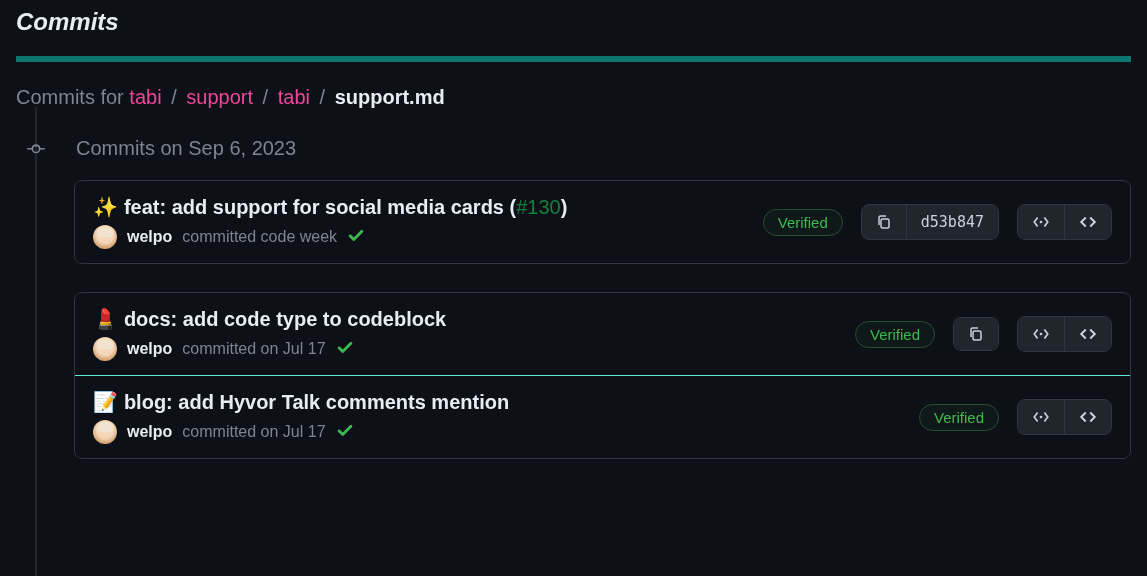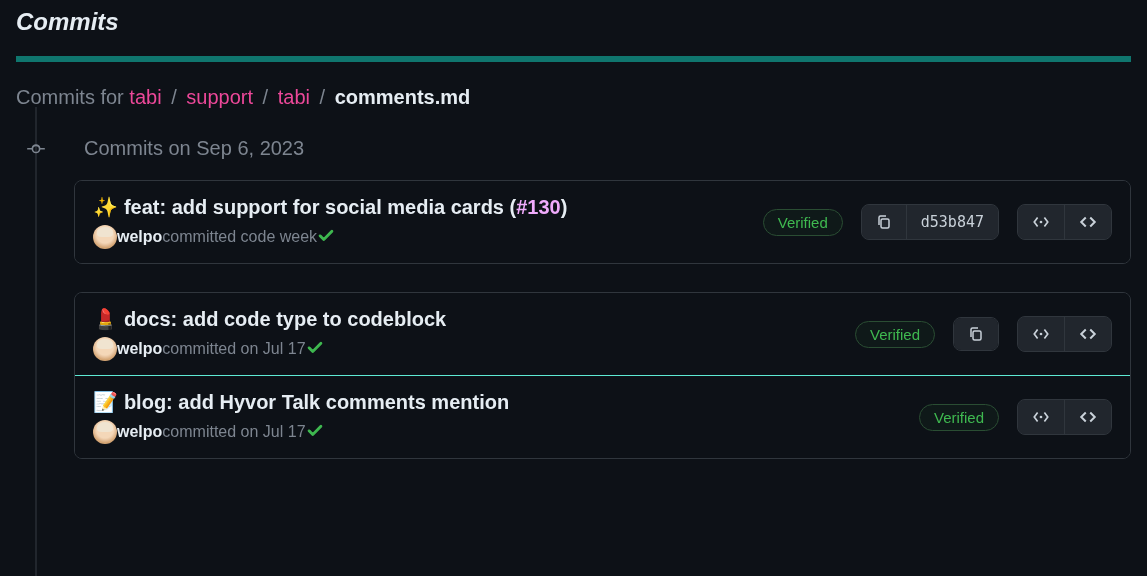--- a/index.html
+++ b/index.html
@@ -24,21 +24,21 @@
     color: #7d8590;
     padding: 24px 0 28px 0;
   }
   .breadcrumb a { color: #ec4899; text-decoration: none; }
   .breadcrumb .sep { color: #7d8590; padding: 0 4px; }
   .breadcrumb .current { color: #e6edf3; font-weight: 600; }
   .timeline { position: relative; }
   .group-header {
     display: flex;
     align-items: center;
-    gap: 28px;
+    gap: 20px;
     margin-bottom: 20px;
   }
   .timeline-marker {
     width: 40px;
     display: flex;
     justify-content: center;
     position: relative;
   }
   .timeline-marker svg { fill: #7d8590; }
   .timeline-line {
@@ -68,25 +68,25 @@
   }
   .commit-row:last-child { border-bottom: none; }
   .commit-left { flex: 1; min-width: 0; }
   .commit-title {
     font-size: 20px;
     font-weight: 600;
     color: #e6edf3;
     margin-bottom: 6px;
   }
   .commit-title .emoji { margin-right: 6px; }
-  .pr-link { color: #f0abfc; font-weight: 700; }
+  .pr-link { color: #15803d; font-weight: 400; }
   .commit-meta {
     display: flex;
     align-items: center;
-    gap: 0;
+    gap: 10px;
     font-size: 16px;
     color: #7d8590;
   }
   .avatar {
     width: 24px; height: 24px;
     border-radius: 50%;
     background: radial-gradient(circle at 50% 40%, #f4d7b8 45%, #e8c4a0 55%, #d4a574 70%);
     display: inline-block;
     position: relative;
   }
@@ -144,21 +144,21 @@
 <h1 class="page-title">Commits</h1>
 
 <div class="breadcrumb">
   <span>Commits for</span>
   <a href="#">tabi</a>
   <span class="sep">/</span>
   <a href="#">support</a>
   <span class="sep">/</span>
   <a href="#">tabi</a>
   <span class="sep">/</span>
-  <span class="current">comments.md</span>
+  <span class="current">support.md</span>
 </div>
 
 <div class="timeline">
   <div class="timeline-line"></div>
 
   <div class="group-header">
     <span class="timeline-marker">
       <svg width="18" height="18" viewBox="0 0 16 16">
           <path d="M11.93 8.5a4.002 4.002 0 0 1-7.86 0H.75a.75.75 0 0 1 0-1.5h3.32a4.002 4.002 0 0 1 7.86 0h3.32a.75.75 0 0 1 0 1.5zM8 10.5a2.5 2.5 0 1 0 0-5 2.5 2.5 0 0 0 0 5"></path>
         </svg>

